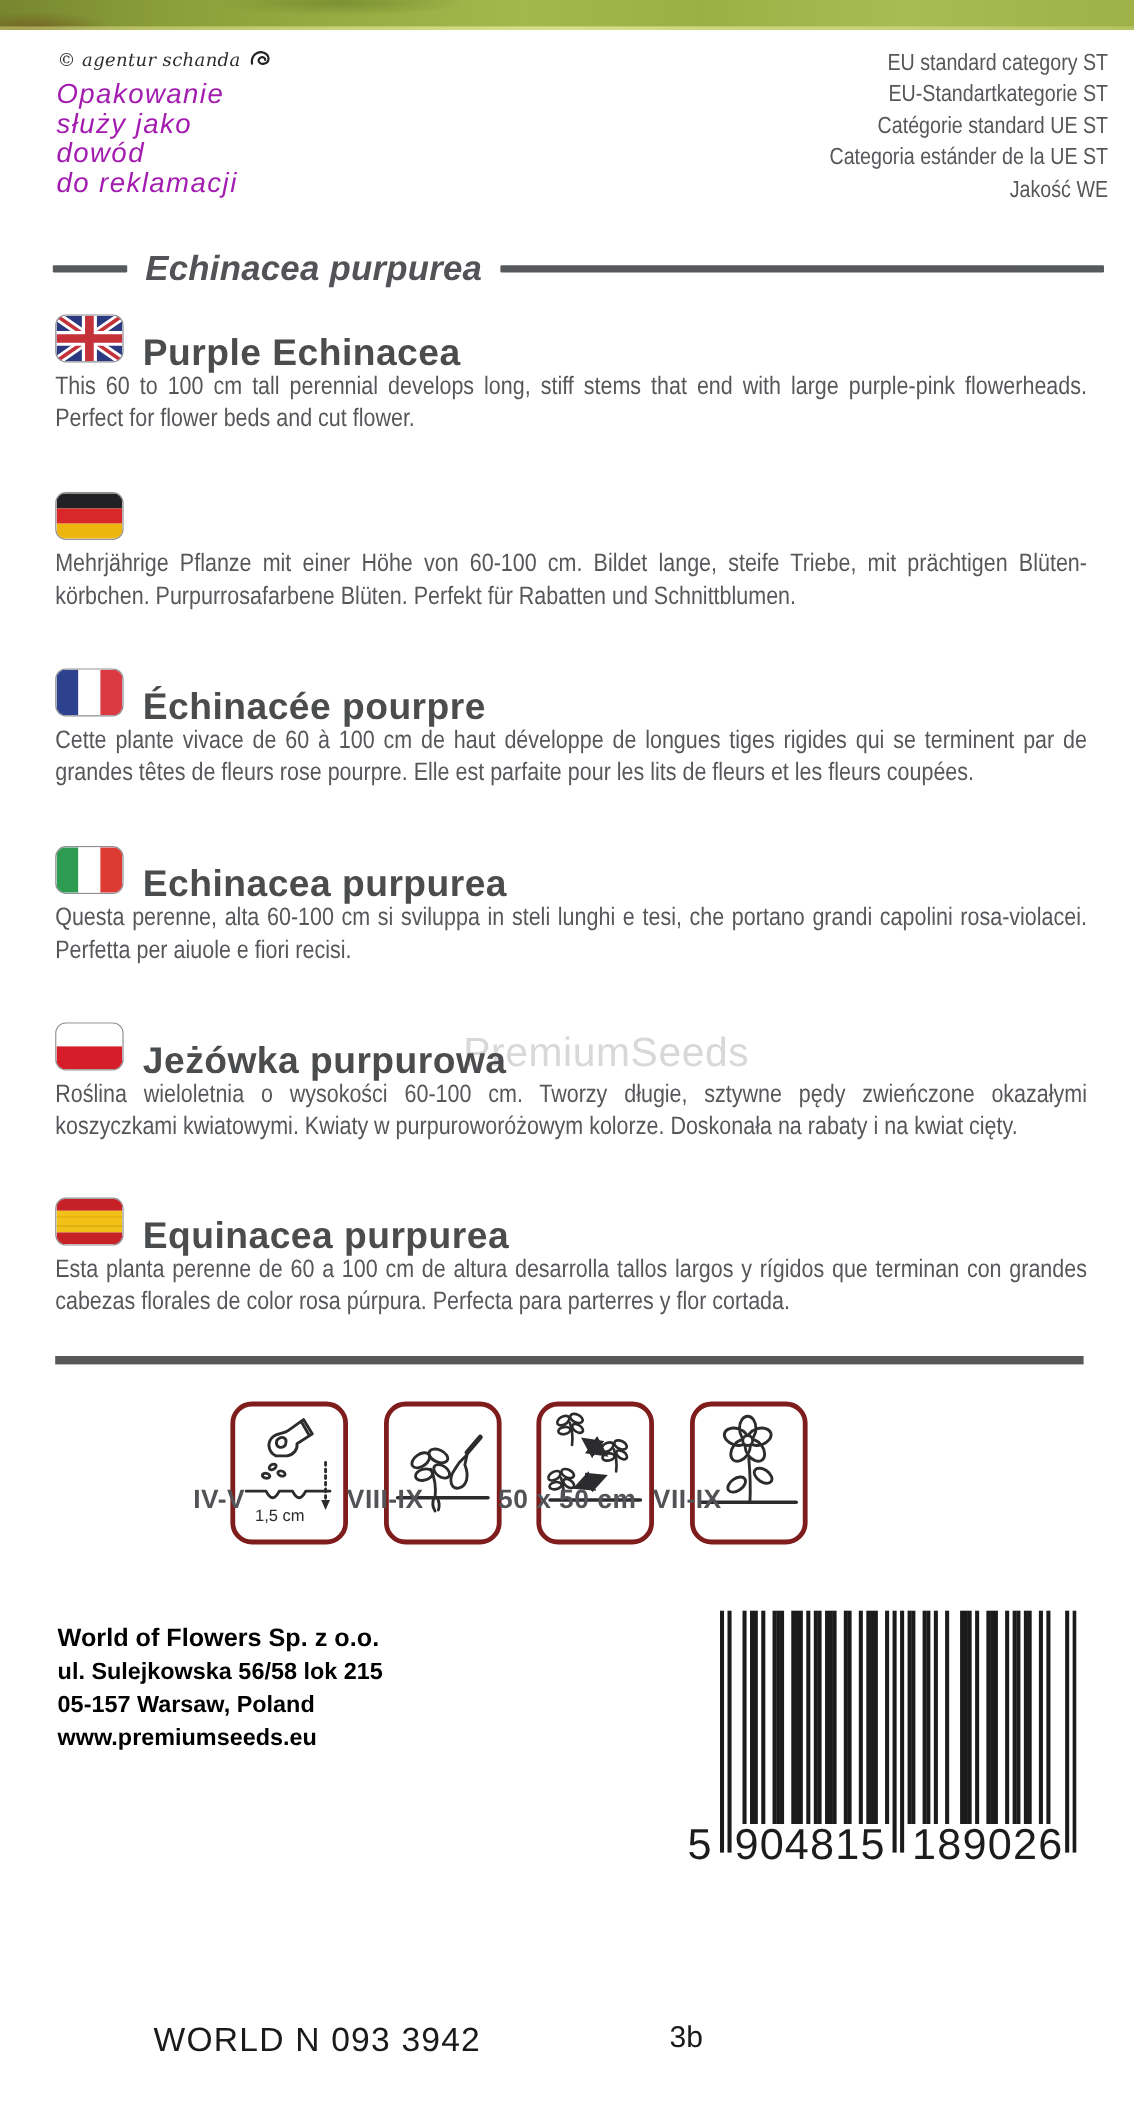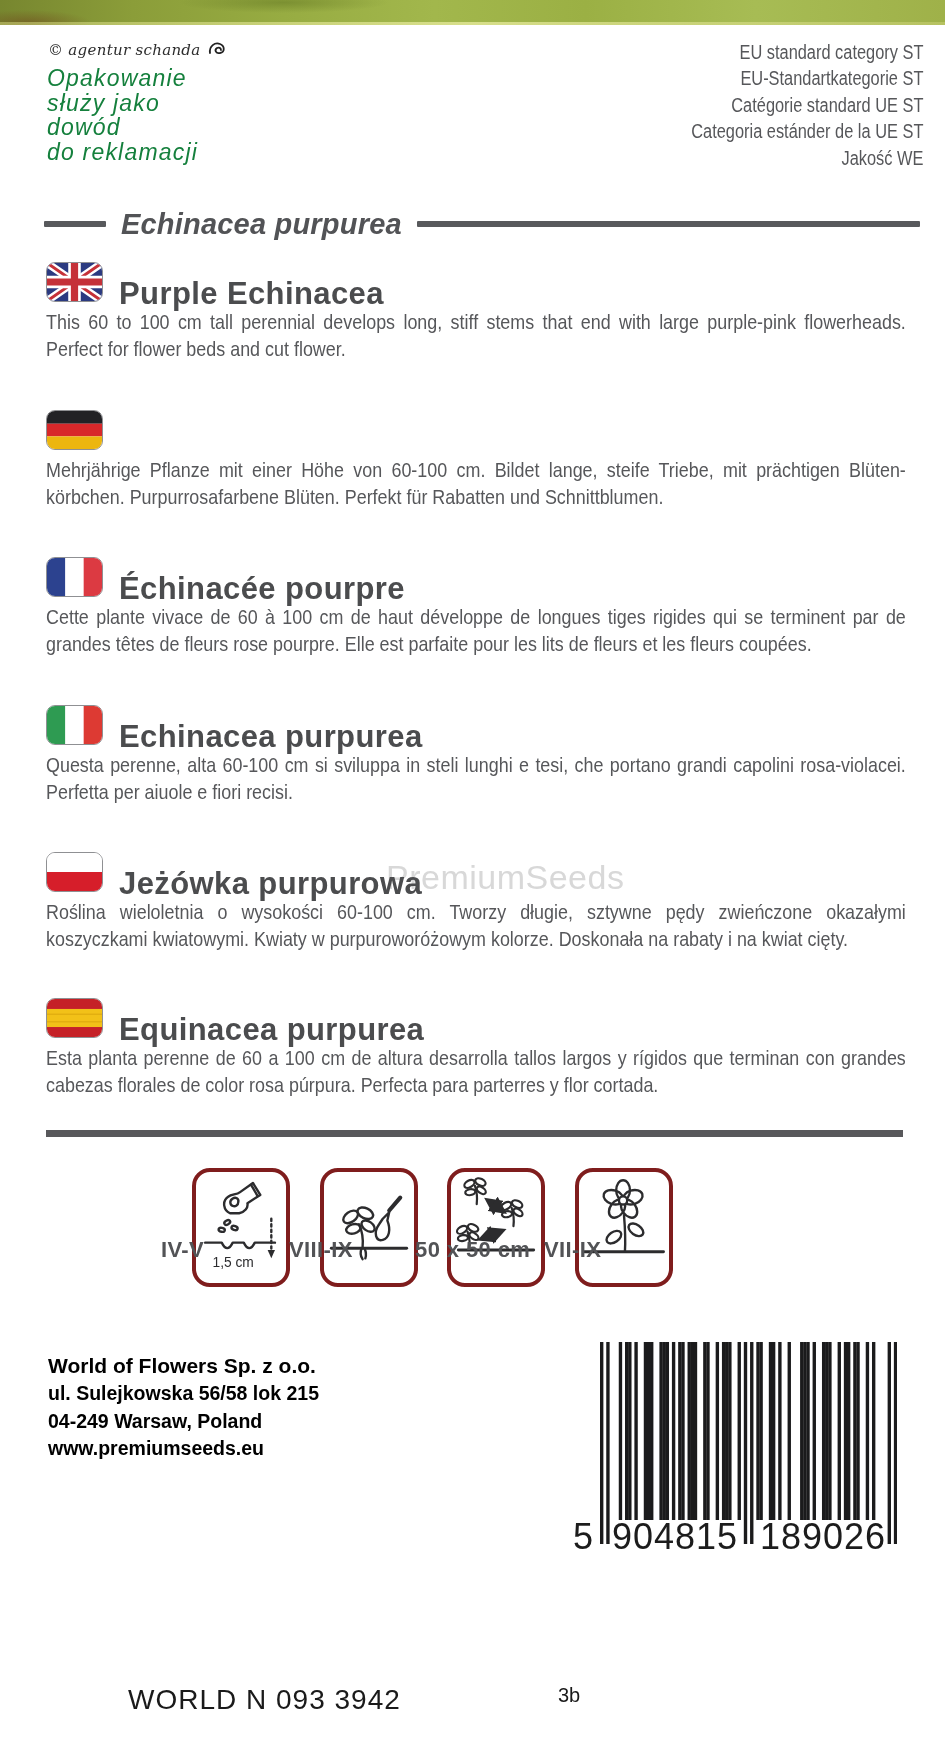--- a/index.html
+++ b/index.html
@@ -23,21 +23,21 @@
   }
 
   
   .copyright {
     position:absolute; left:48px; top:40px; display:flex; align-items:center; gap:7px;
     font-family:"DejaVu Serif", serif; font-style:italic; font-size:15px; color:#2c2c2c;
     letter-spacing:.3px;
   }
   .packaging-note {
     position:absolute; left:47px; top:66px;
-    font-style:italic; font-size:23px; line-height:24.6px; color:#15803d; letter-spacing:1.2px;
+    font-style:italic; font-size:23px; line-height:24.6px; color:#a21caf; letter-spacing:1.2px;
   }
   .eu-category {
     position:absolute; right:22px; top:39px; text-align:right;
     font-size:19.5px; line-height:26.4px; color:#56575a;
     transform:scaleX(0.84); transform-origin:100% 0; white-space:nowrap;
   }
 
   
   .header-row {
     position:absolute; left:44px; right:25px; top:207px; height:34px;
@@ -103,21 +103,21 @@
   .bc-digit { position:absolute; top:174px; font-size:36px; color:#1c1c1c; letter-spacing:1px; }
   .bc-first { left:-27px; }
   .bc-g1 { left:12px; width:126px; text-align:center; }
   .bc-g2 { left:160px; width:126px; text-align:center; }
 
   
   .footer-batch {
     position:absolute; left:128px; top:1684px; font-size:28px; color:#1a1a1a; letter-spacing:1px;
   }
   .footer-code {
-    position:absolute; left:558px; top:1684px; font-size:20px; color:#1a1a1a;
+    position:absolute; left:558px; top:1684px; font-size:25px; color:#1a1a1a;
   }
 </style>
 </head>
 <body>
 
 <div class="photo-strip"></div>
 
 <div class="copyright">
   <span>© agentur schanda</span>
   <span>
@@ -325,21 +325,21 @@
 </div>
 
 <div class="icon-label lab-1">IV-V</div>
 <div class="icon-label lab-2">VIII-IX</div>
 <div class="icon-label lab-3">50 x 50 cm</div>
 <div class="icon-label lab-4">VII-IX</div>
 
 <div class="company">
   <div class="company-name">World of Flowers Sp. z o.o.</div>
   <div class="company-line">ul. Sulejkowska 56/58 lok 215</div>
-  <div class="company-line">04-249 Warsaw, Poland</div>
+  <div class="company-line">05-157 Warsaw, Poland</div>
   <div class="company-line">www.premiumseeds.eu</div>
 </div>
 
 <div class="barcode">
   <svg width="297" height="202" viewBox="0 0 297 202" fill="#1b1b1c">
       <rect x="0.00" y="0" width="3.38" height="202"></rect>
       <rect x="6.25" y="0" width="3.38" height="202"></rect>
       <rect x="18.76" y="0" width="3.38" height="178"></rect>
       <rect x="25.01" y="0" width="3.38" height="178"></rect>
       <rect x="28.14" y="0" width="3.38" height="178"></rect>

